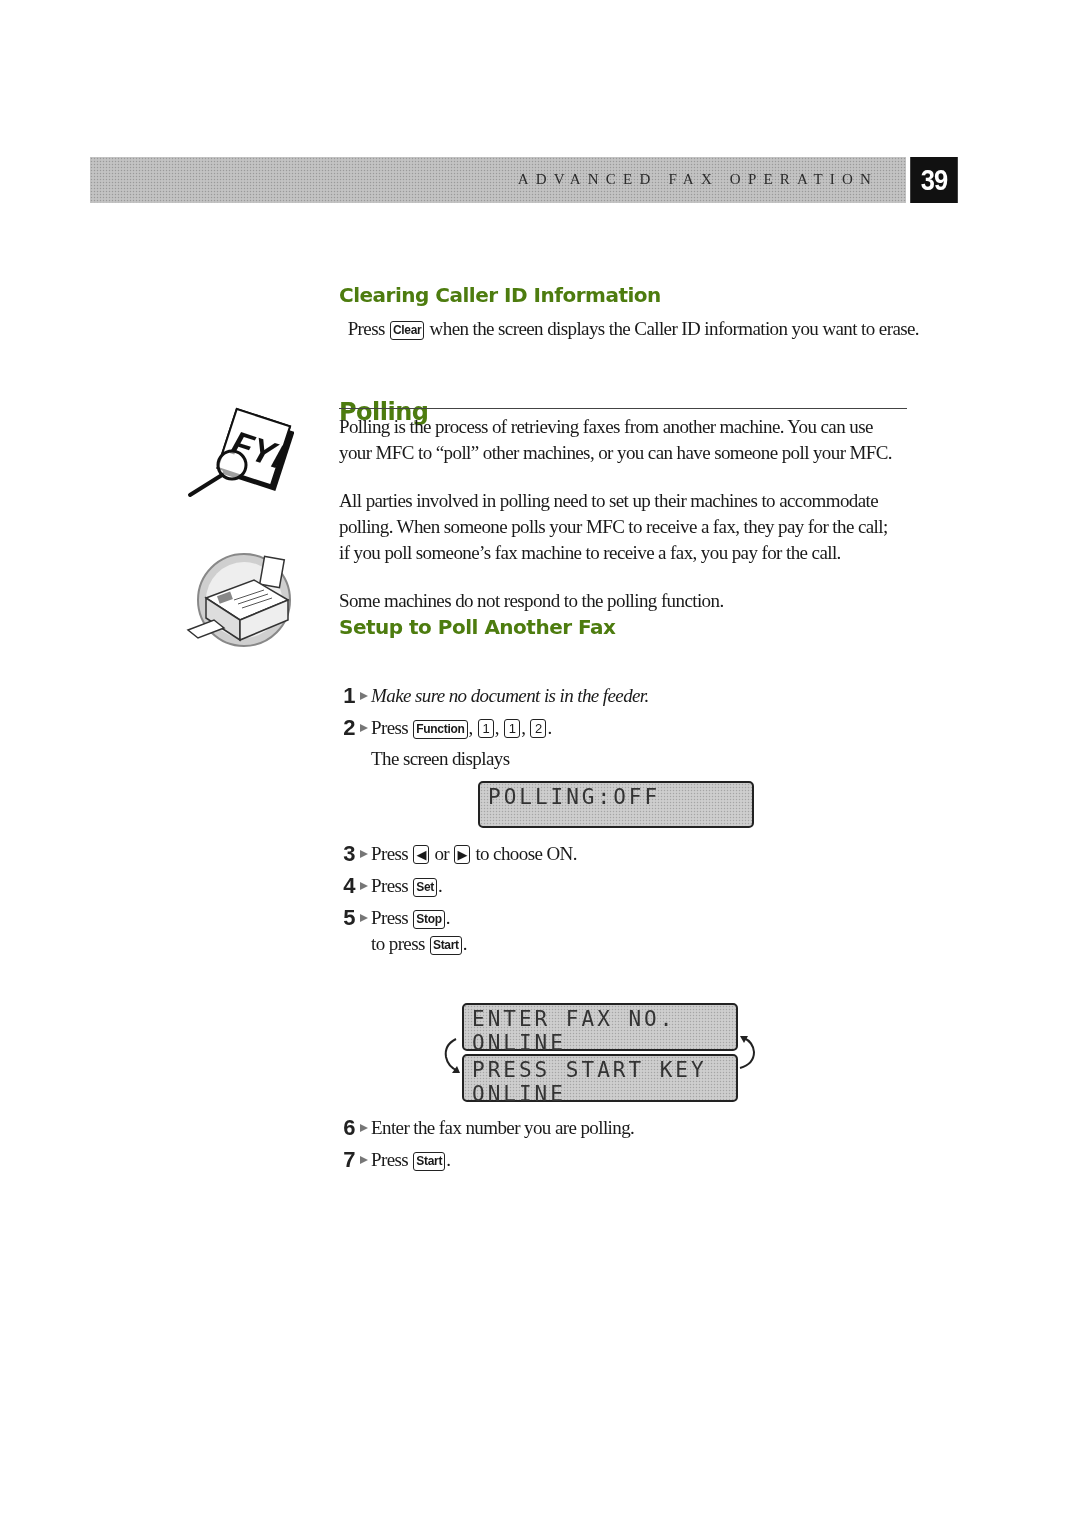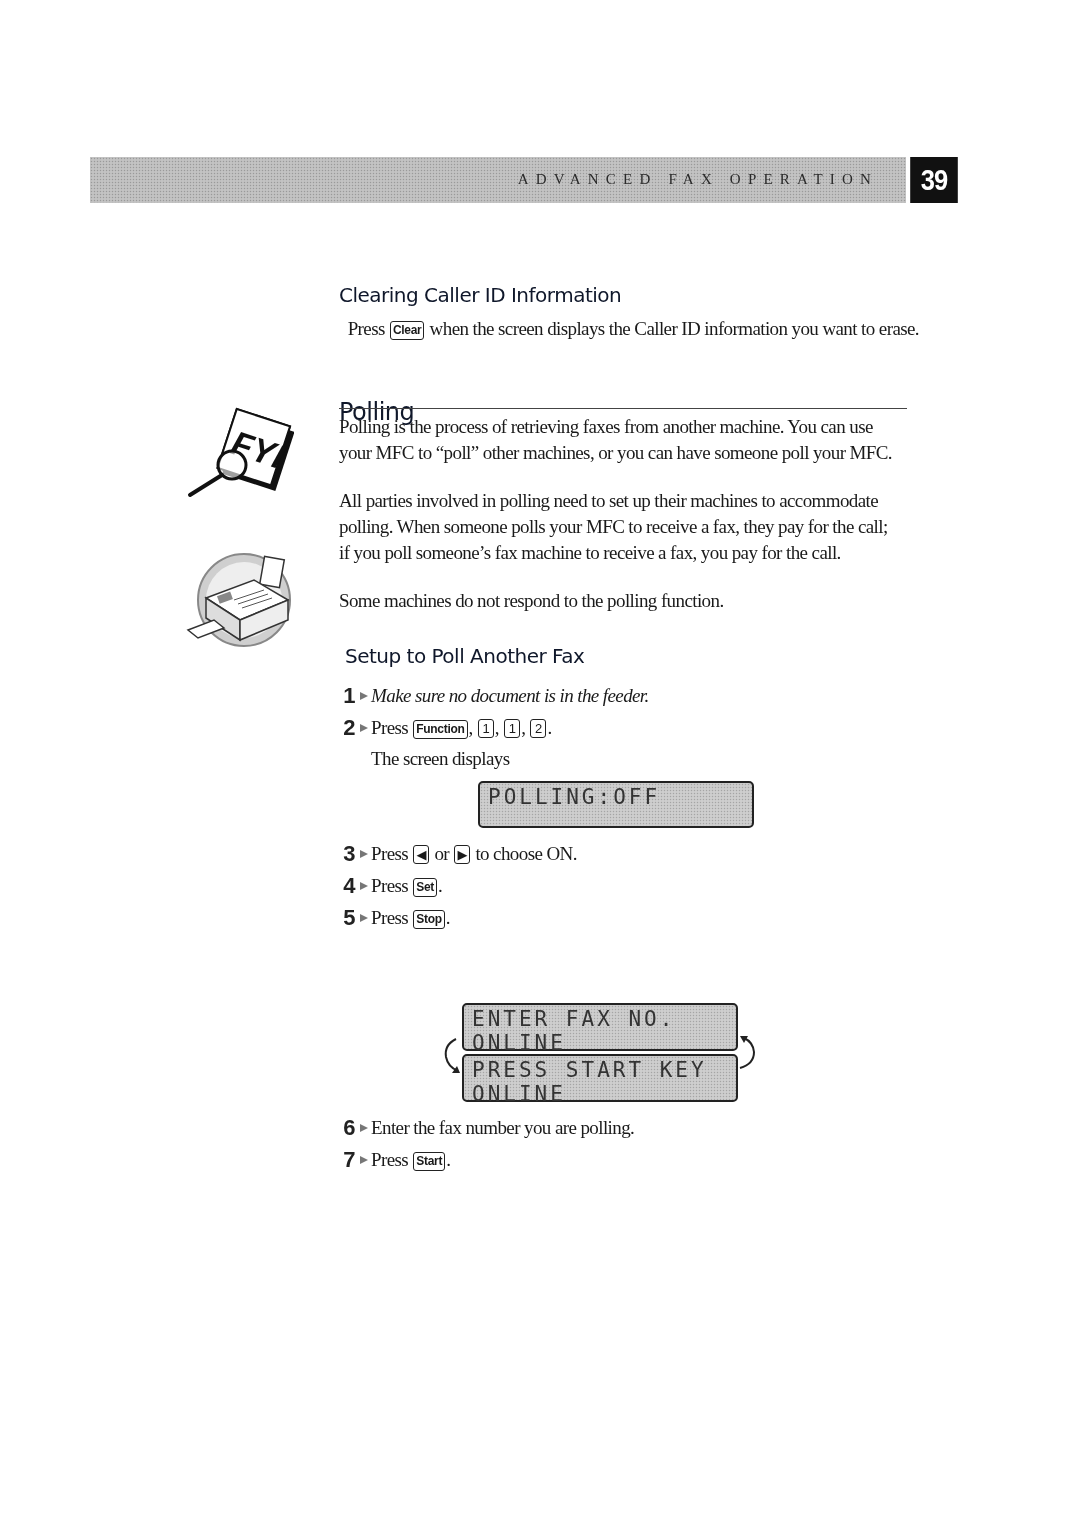--- a/index.html
+++ b/index.html
@@ -22,22 +22,22 @@
       color: #2a2a2a;
       text-align: right;
     }
     .page-number {
       position: absolute; left: 906px; top: 157px; width: 56px; height: 46px;
       background: #111; color: #fff; display: flex; align-items: center; justify-content: center;
       font-family: "Liberation Sans", sans-serif; font-weight: bold; font-size: 30px;
       letter-spacing: -1px; transform: scaleX(0.85);
     }
     .h2 {
-      position: absolute; font-family: "DejaVu Sans", sans-serif; font-weight: normal;
-      color: #0f172a; letter-spacing: -0.5px;
+      position: absolute; font-family: "DejaVu Sans", sans-serif; font-weight: bold;
+      color: #4d7c0f; letter-spacing: -0.5px;
     }
     .h2.small { font-size: 20px; }
     .h2.big { font-size: 24px; margin-top: 22px; }
     .para {
       position: absolute; left: 339px; width: 580px;
       font-size: 19px; line-height: 26px; letter-spacing: -0.6px;
       transform-origin: left top;
     }
     .rule { position: absolute; left: 339px; top: 408px; width: 568px; height: 1px; background: #444; }
     .key {
@@ -126,21 +126,21 @@
   <span class="key">Clear</span>
   <span>when the screen displays the Caller ID information you want to erase.</span>
 </div>
 
 <div class="h2 big" style="left:339px; top:376px;">Polling</div>
 <div class="rule"></div>
 <div class="para" style="top:414px; width:570px;">Polling is the process of retrieving faxes from another machine. You can use your MFC to “poll” other machines, or you can have someone poll your MFC.</div>
 <div class="para" style="top:488px; width:560px;">All parties involved in polling need to set up their machines to accommodate polling. When someone polls your MFC to receive a fax, they pay for the call; if you poll someone’s fax machine to receive a fax, you pay for the call.</div>
 <div class="para" style="top:588px;">Some machines do not respond to the polling function.</div>
 
-<div class="h2 small" style="left:339px; top:644px;margin-left:6px;">Setup to Poll Another Fax</div>
+<div class="h2 small" style="left:339px; top:615px;">Setup to Poll Another Fax</div>
 
 <div class="step" style="top:682px;">
   <span class="step-num">1</span>
   <span class="step-text"><em>Make sure no document is in the feeder.</em></span>
 </div>
 
 <div class="step" style="top:714px;">
   <span class="step-num">2</span>
   <span class="step-text">
     <span>Press</span>
@@ -177,20 +177,22 @@
 </div>
 
 <div class="step" style="top:904px;">
   <span class="step-num">5</span>
   <span class="step-text">
     <span>Press</span>
     <span class="key">Stop</span>.
   </span>
 </div>
 <div class="sub-text" style="top:931px;">
+  <div><span>to press</span>
+    <span class="key">Start</span>.</div>
 </div>
 
 <div class="lcd" style="left:462px; top:1003px; width:276px; height:48px;">
   <div class="lcd-line">ENTER FAX NO.</div>
   <div class="lcd-line">ONLINE</div>
 </div>
 <div class="lcd" style="left:462px; top:1054px; width:276px; height:48px;">
   <div class="lcd-line">PRESS START KEY</div>
   <div class="lcd-line">ONLINE</div>
 </div>

